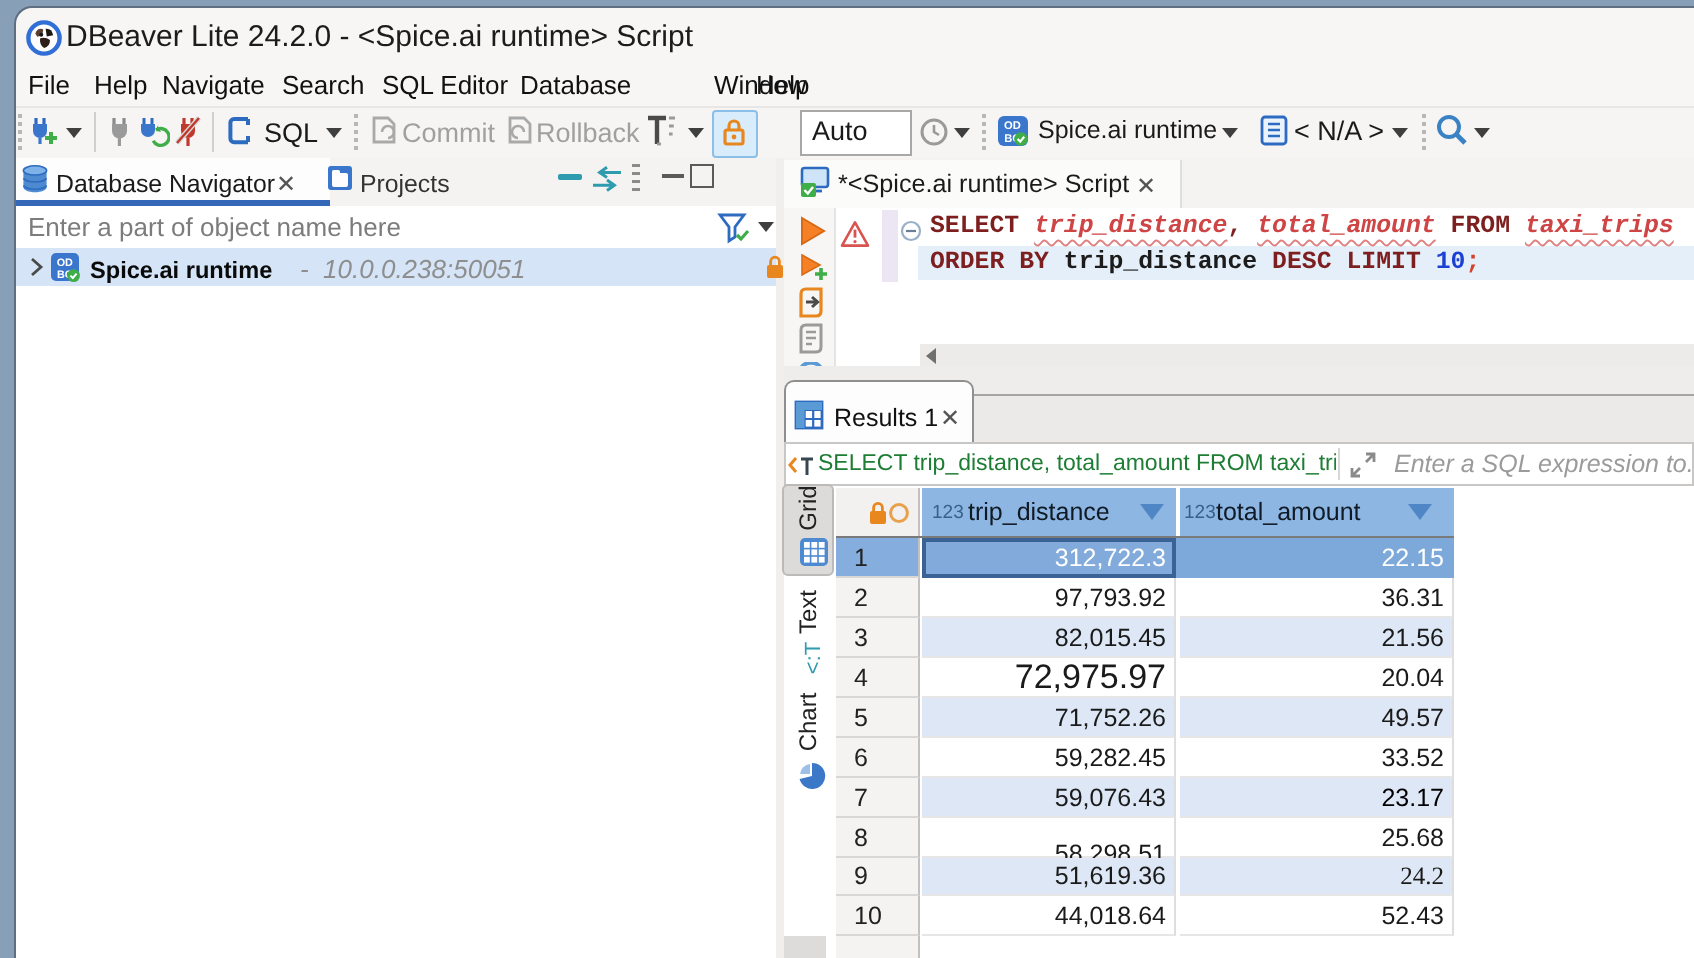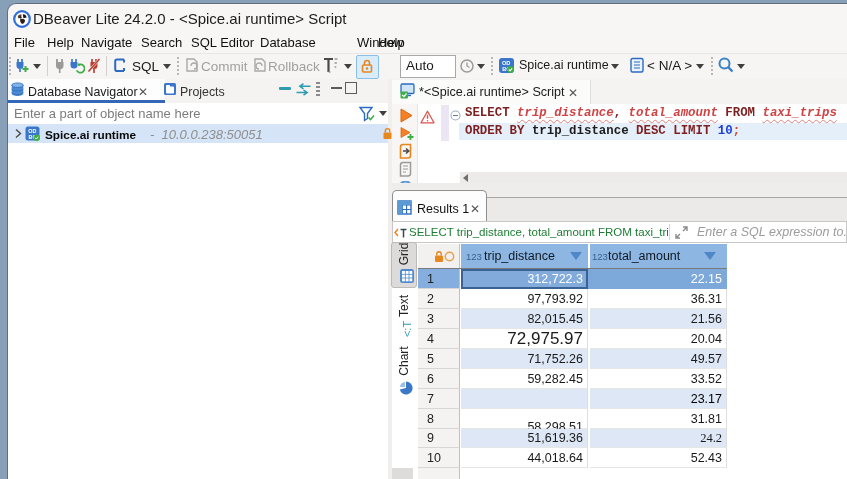--- a/index.html
+++ b/index.html
@@ -350,28 +350,29 @@
     </div>
 <div class="r" style="left:461px;top:369px;width:127px;height:20px;background:#ffffff;border-bottom:1px solid #e6e6e6;border-right:1px solid #dedede;box-sizing:border-box;"></div>
 <div class="r" style="left:590px;top:369px;width:137px;height:20px;background:#ffffff;border-bottom:1px solid #e6e6e6;border-right:1px solid #dedede;box-sizing:border-box;"></div>
 <div class="r" style="left:461px;top:369px;width:122px;height:20px;line-height:20px;text-align:right;font-size:12.5px;color:#1a1a1a;">59,282.45</div>
 <div class="r" style="left:590px;top:369px;width:132px;height:20px;line-height:20px;text-align:right;font-size:12.5px;color:#1a1a1a;">33.52</div>
 <div class="r" style="left:418px;top:389px;width:42px;height:20px;background:#f4f3f2;border-right:1px solid #c2c1c0;border-bottom:1px solid #d8d7d6;box-sizing:border-box;">
       <div style="position:absolute;left:9px;top:50%;transform:translateY(-50%);font-size:12.5px;color:#222;">7</div>
     </div>
 <div class="r" style="left:461px;top:389px;width:127px;height:20px;background:#dde7f5;border-bottom:1px solid #e6e6e6;border-right:1px solid #dedede;box-sizing:border-box;"></div>
 <div class="r" style="left:590px;top:389px;width:137px;height:20px;background:#dde7f5;border-bottom:1px solid #e6e6e6;border-right:1px solid #dedede;box-sizing:border-box;"></div>
+<div class="r" style="left:461px;top:389px;width:122px;height:20px;line-height:20px;text-align:right;font-size:12.5px;color:#1a1a1a;">59,076.43</div>
 <div class="r" style="left:590px;top:389px;width:132px;height:20px;line-height:20px;text-align:right;font-size:12.5px;color:#000000;">23.17</div>
 <div class="r" style="left:418px;top:409px;width:42px;height:20px;background:#f4f3f2;border-right:1px solid #c2c1c0;border-bottom:1px solid #d8d7d6;box-sizing:border-box;">
       <div style="position:absolute;left:9px;top:50%;transform:translateY(-50%);font-size:12.5px;color:#222;">8</div>
     </div>
 <div class="r" style="left:461px;top:409px;width:127px;height:20px;background:#ffffff;border-bottom:1px solid #e6e6e6;border-right:1px solid #dedede;box-sizing:border-box;"></div>
 <div class="r" style="left:590px;top:409px;width:137px;height:20px;background:#ffffff;border-bottom:1px solid #e6e6e6;border-right:1px solid #dedede;box-sizing:border-box;"></div>
 <div class="r" style="left:461px;top:417px;width:122px;height:20px;line-height:20px;text-align:right;font-size:12.5px;color:#1a1a1a;">58,298.51</div>
-<div class="r" style="left:590px;top:409px;width:132px;height:20px;line-height:20px;text-align:right;font-size:12.5px;color:#1a1a1a;">31.81</div>
+<div class="r" style="left:590px;top:409px;width:132px;height:20px;line-height:20px;text-align:right;font-size:12.5px;color:#1a1a1a;">25.68</div>
 <div class="r" style="left:418px;top:429px;width:42px;height:19px;background:#f4f3f2;border-right:1px solid #c2c1c0;border-bottom:1px solid #d8d7d6;box-sizing:border-box;">
       <div style="position:absolute;left:9px;top:50%;transform:translateY(-50%);font-size:12.5px;color:#222;">9</div>
     </div>
 <div class="r" style="left:461px;top:429px;width:127px;height:19px;background:#dde7f5;border-bottom:1px solid #e6e6e6;border-right:1px solid #dedede;box-sizing:border-box;"></div>
 <div class="r" style="left:590px;top:429px;width:137px;height:19px;background:#dde7f5;border-bottom:1px solid #e6e6e6;border-right:1px solid #dedede;box-sizing:border-box;"></div>
 <div class="r" style="left:461px;top:429px;width:122px;height:26px;line-height:19px;text-align:right;font-size:12.5px;color:#1a1a1a;">51,619.36</div>
 <div class="r" style="left:590px;top:429px;width:132px;height:19px;line-height:19px;text-align:right;font-size:12.5px;color:#1a1a1a;font-family:Liberation Serif, serif;">24.2</div>
 <div class="r" style="left:418px;top:448px;width:42px;height:20px;background:#f4f3f2;border-right:1px solid #c2c1c0;border-bottom:1px solid #d8d7d6;box-sizing:border-box;">
       <div style="position:absolute;left:9px;top:50%;transform:translateY(-50%);font-size:12.5px;color:#222;">10</div>
     </div>

